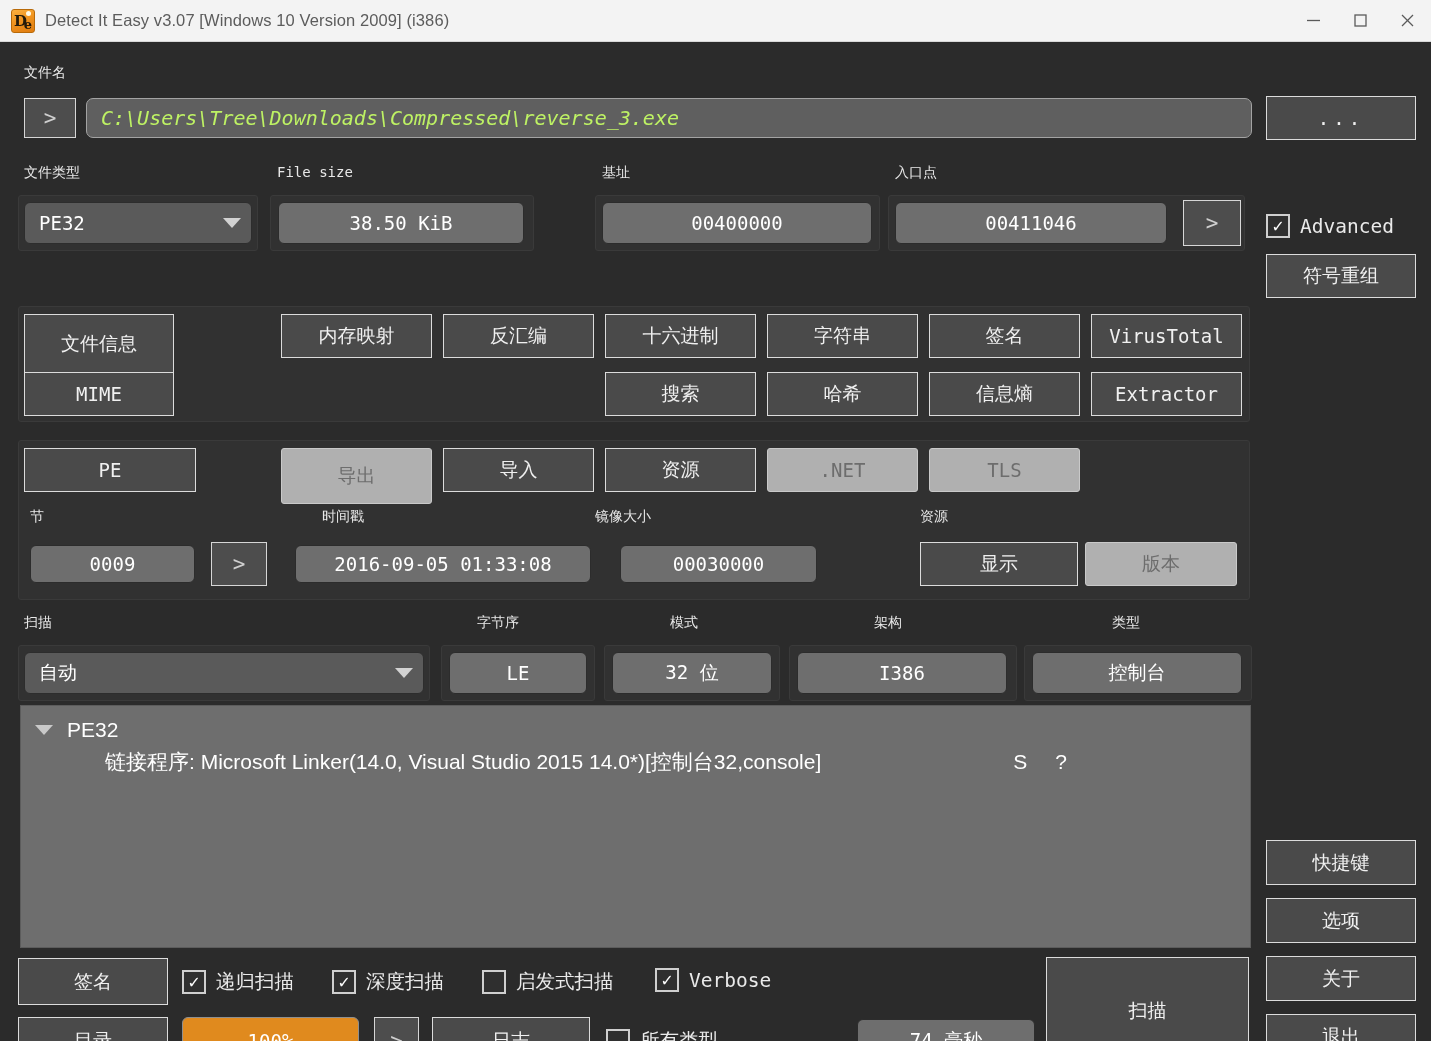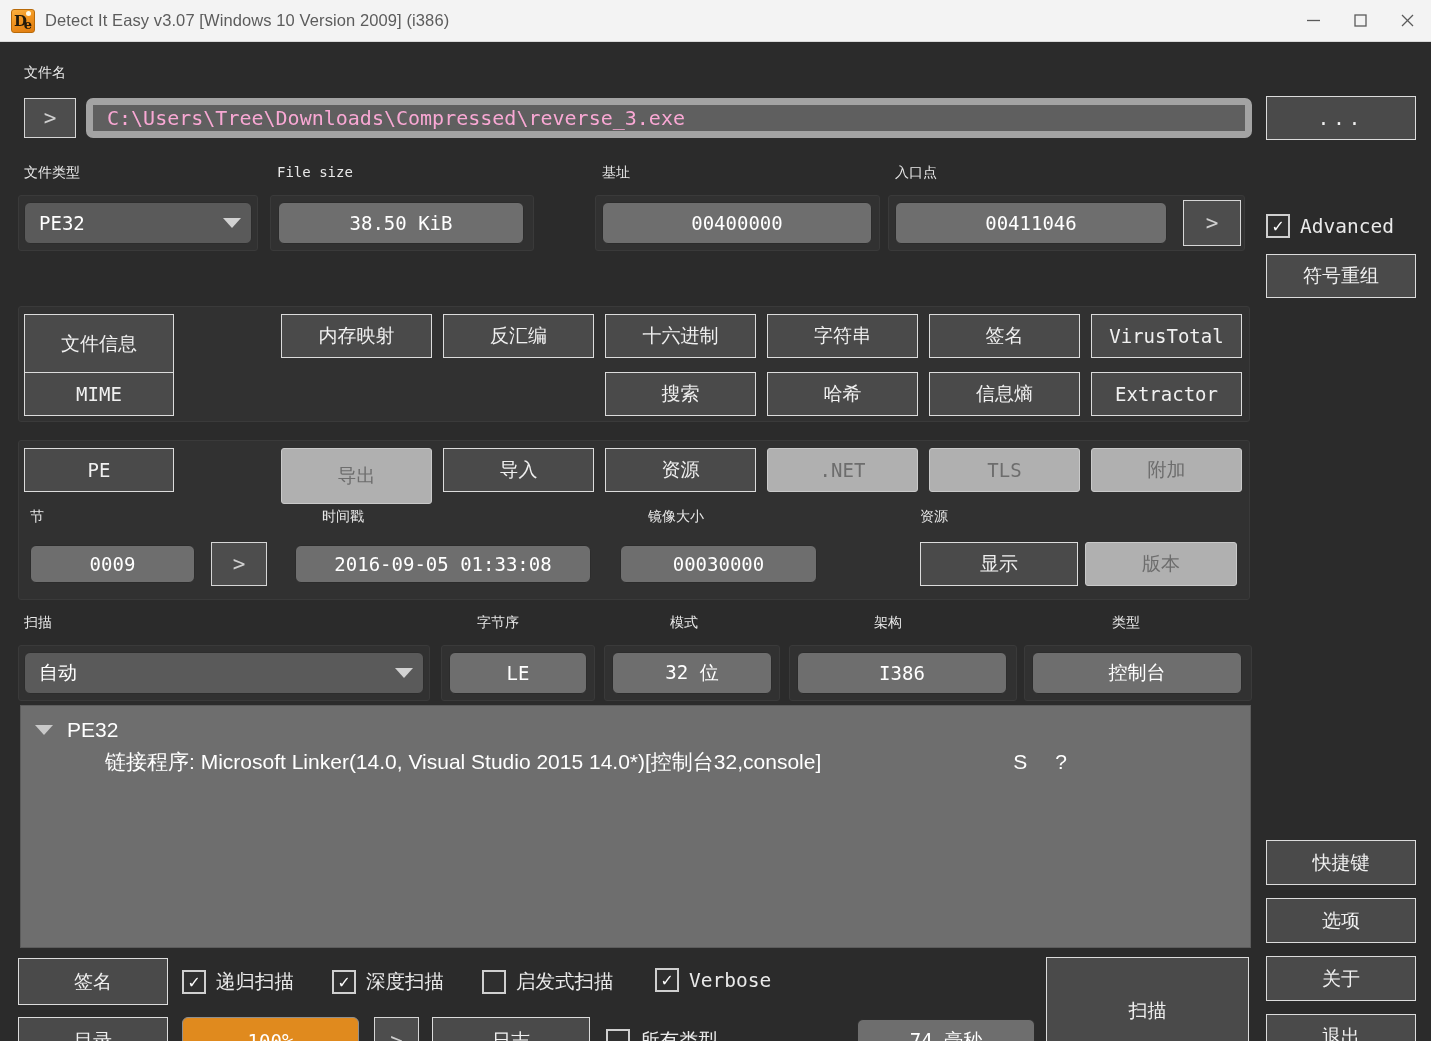--- a/index.html
+++ b/index.html
@@ -98,27 +98,27 @@
     color: #cfcfcf;
     font-size: 21px;
     display: flex; align-items: center; justify-content: center;
   }
 
   .abs { position: absolute; }
 
   
   .path-field {
     background: #5f5f5f;
-    border: 7px solid #a3a3a3;
+    border: 1px solid #a3a3a3;
     border-radius: 7px;
-    color: #f9a8d4;
+    color: #bef264;
     font-size: 20px;
     display: flex; align-items: center;
     padding-left: 14px;
-    white-space: nowrap; overflow: hidden;
+    white-space: nowrap; overflow: hidden; font-style: italic;
   }
 
   
   .combo {
     background: #5a5a5a;
     border: 1px solid #2d2d2d;
     border-radius: 6px;
     color: #ffffff;
     font-size: 19px;
     display: flex; align-items: center;
@@ -250,36 +250,35 @@
   <div class="abs btn" style="left:1091px; top:272px; width:151px; height:44px;">VirusTotal</div>
 
   <div class="abs btn" style="left:24px; top:330px; width:150px; height:44px;">MIME</div>
   <div class="abs btn" style="left:605px; top:330px; width:151px; height:44px;">搜索</div>
   <div class="abs btn" style="left:767px; top:330px; width:151px; height:44px;">哈希</div>
   <div class="abs btn" style="left:929px; top:330px; width:151px; height:44px;">信息熵</div>
   <div class="abs btn" style="left:1091px; top:330px; width:151px; height:44px;">Extractor</div>
 
   <div class="abs group" style="left:18px; top:398px; width:1232px; height:160px;"></div>
 
-  <div class="abs btn" style="left:24px; top:406px; width:150px; height:44px;">PE</div>
+  <div class="abs btn" style="left:24px; top:406px; width:172px; height:44px;">PE</div>
   <div class="abs btn disabled" style="left:281px; top:406px; width:151px; height:56px;">导出</div>
   <div class="abs btn" style="left:443px; top:406px; width:151px; height:44px;">导入</div>
   <div class="abs btn" style="left:605px; top:406px; width:151px; height:44px;">资源</div>
   <div class="abs btn disabled" style="left:767px; top:406px; width:151px; height:44px;">.NET</div>
   <div class="abs btn disabled" style="left:929px; top:406px; width:151px; height:44px;">TLS</div>
-  <div class="abs btn disabled" style="left:1091px; top:406px; width:151px; height:44px;">附加</div>
 
   <div class="abs label" style="left:30px; top:466px;">节</div>
   <div class="abs pill" style="left:30px; top:503px; width:165px; height:38px;">0009</div>
   <div class="abs arrow-btn" style="left:211px; top:500px; width:56px; height:44px;">&gt;</div>
 
   <div class="abs label" style="left:295px; top:466px;margin-left:27px;">时间戳</div>
   <div class="abs pill" style="left:295px; top:503px; width:296px; height:38px;">2016-09-05 01:33:08</div>
 
-  <div class="abs label" style="left:648px; top:466px;">镜像大小</div>
+  <div class="abs label" style="left:595px; top:466px;">镜像大小</div>
   <div class="abs pill" style="left:620px; top:503px; width:197px; height:38px;">00030000</div>
 
   <div class="abs label" style="left:920px; top:466px;">资源</div>
   <div class="abs btn" style="left:920px; top:500px; width:158px; height:44px;">显示</div>
   <div class="abs btn disabled" style="left:1085px; top:500px; width:152px; height:44px;">版本</div>
 
   <div class="abs label" style="left:24px; top:572px;">扫描</div>
   <div class="abs group" style="left:18px; top:603px; width:412px; height:56px;"></div>
   <div class="abs combo" style="left:24px; top:610px; width:400px; height:42px;">
     <span>自动</span>

